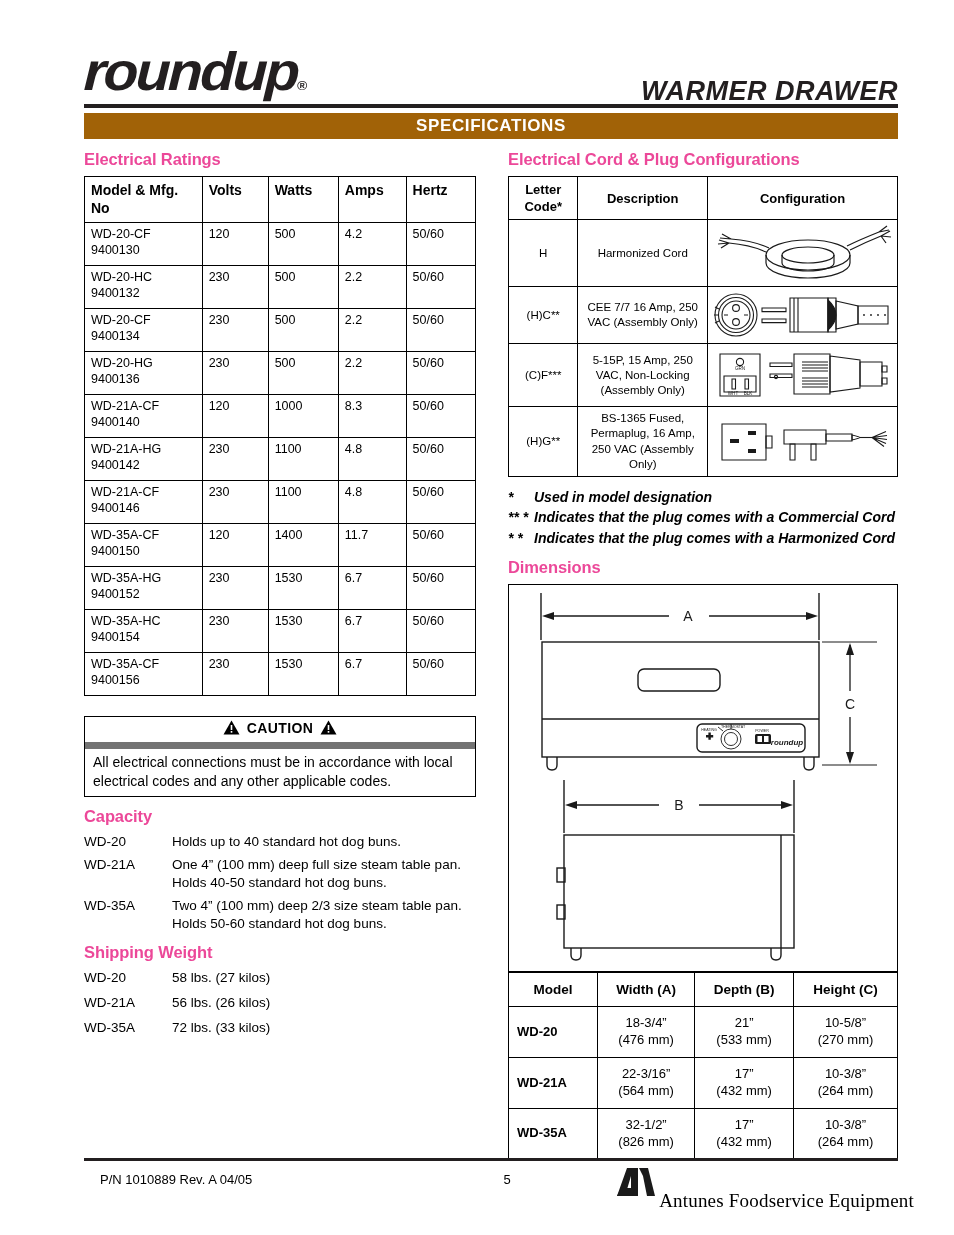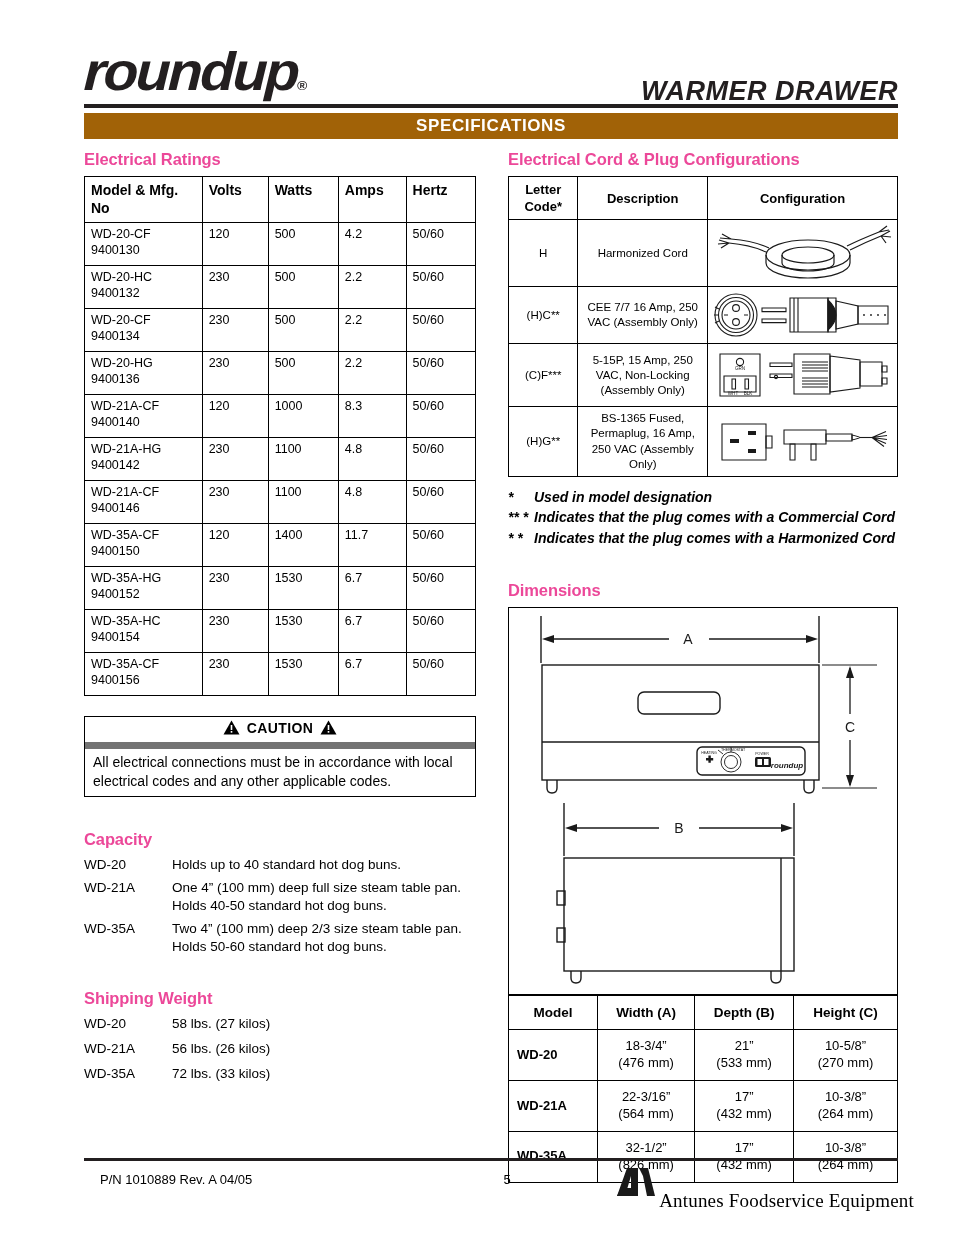--- a/index.html
+++ b/index.html
@@ -94,21 +94,21 @@
     width: 390px;
   }
 
   h2.sec {
     margin: 0 0 7px 0;
     font-size: 16.5px;
     font-weight: bold;
     color: #ec4899;
     letter-spacing: -0.1px;
   }
-  h2.sec.spaced { margin-top: 33px; }
+  h2.sec.spaced { margin-top: 10px; }
 
   
   table.grid {
     border-collapse: collapse;
     width: 100%;
     font-size: 12.5px;
   }
   table.grid th, table.grid td {
     border: 1px solid #000;
     padding: 3px 6px;

